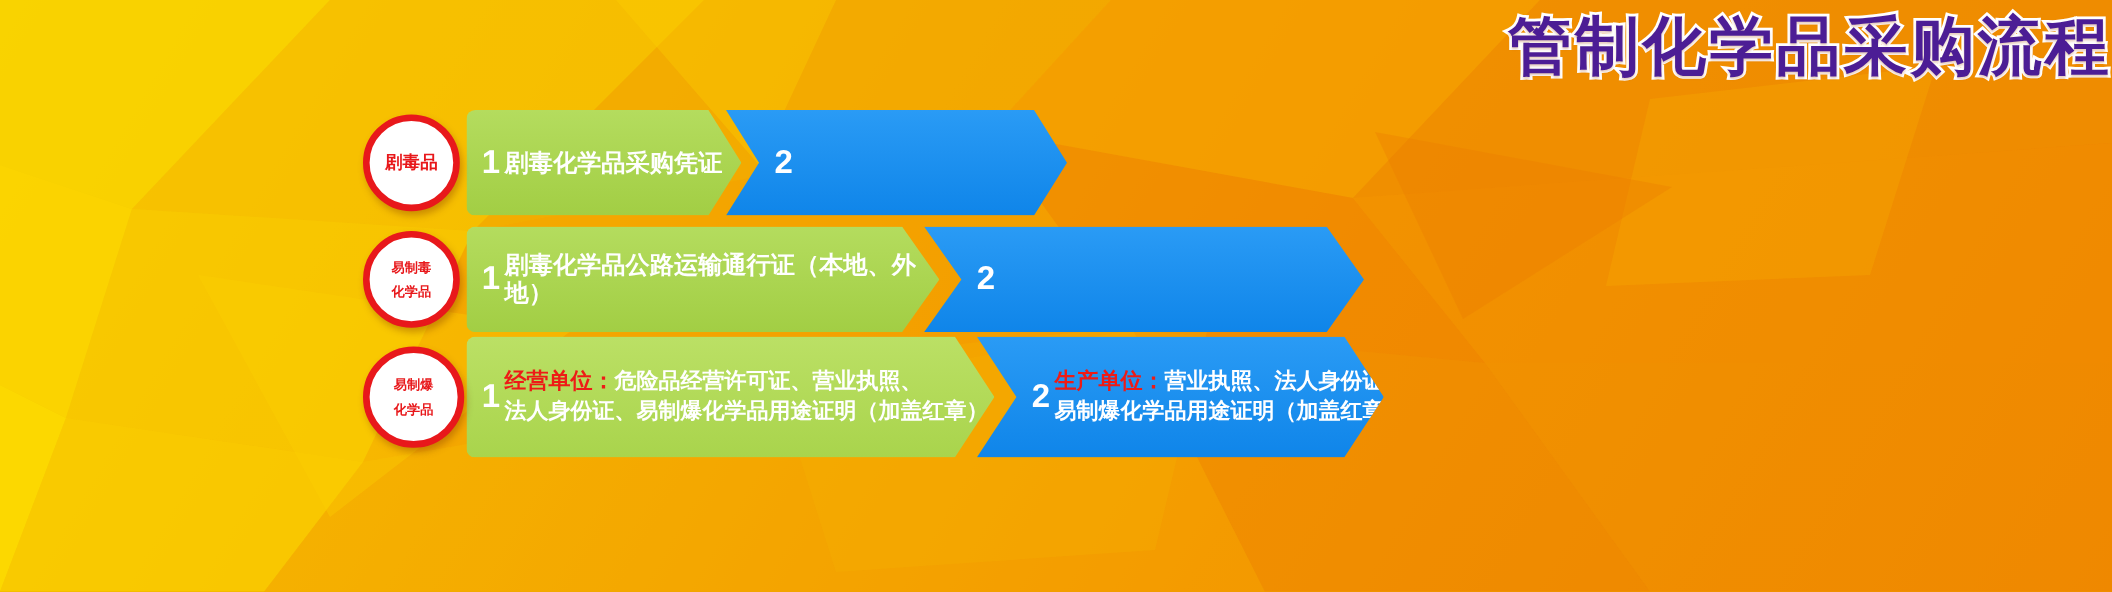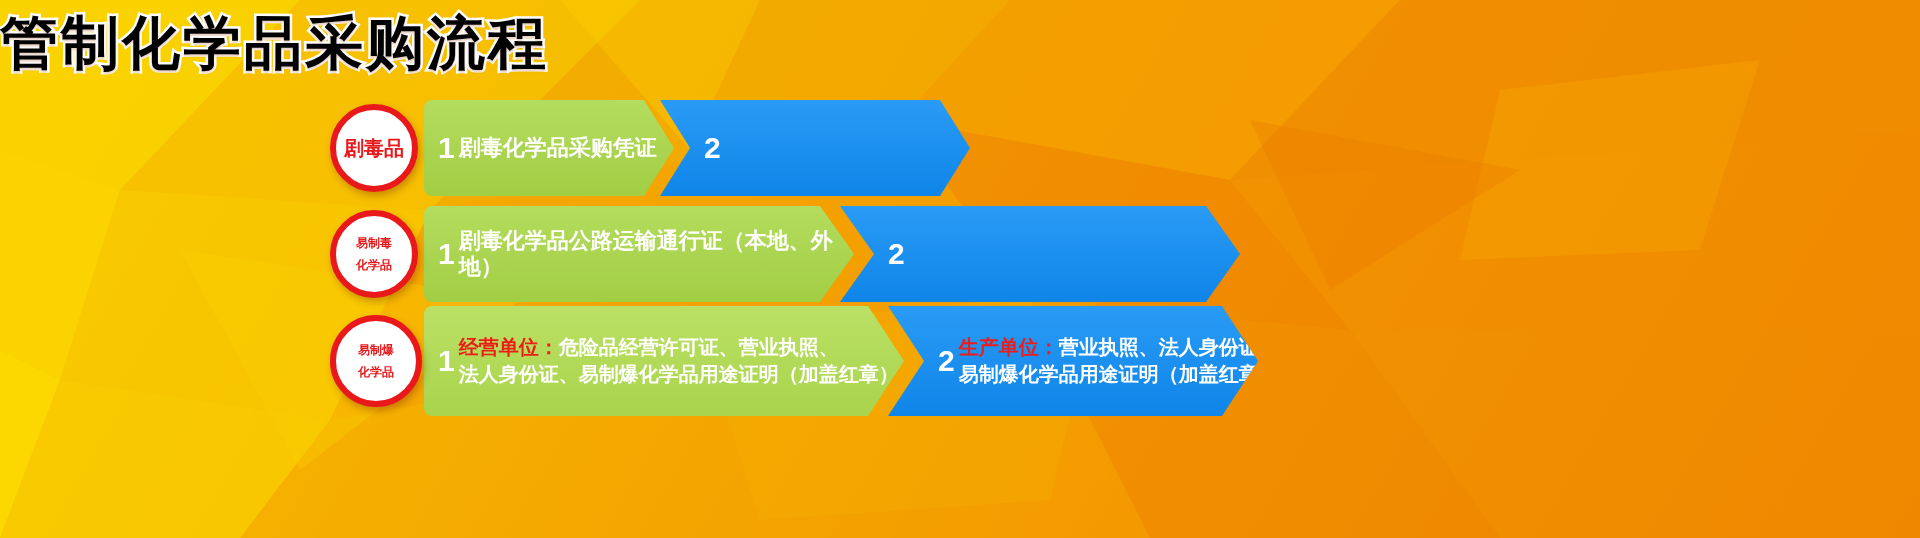--- a/index.html
+++ b/index.html
@@ -12,23 +12,23 @@
 
   
   #bg{position:absolute;inset:0;
       background:
         linear-gradient(120deg,#f7d400 0%,#f7c200 18%,#f5ab00 40%,#f49400 62%,#f08a00 80%,#ef8000 100%);
   }
   #bg svg{position:absolute;inset:0;width:100%;height:100%;display:block;}
 
   
   #title{
-    position:absolute;left:0;right:0;top:8px;text-align:left;
+    position:absolute;left:0;right:0;top:8px;text-align:right;
     font-size:58px;font-weight:bold;line-height:70px;
-    color:#000000;letter-spacing:3px;
+    color:#4c1d95;letter-spacing:3px;
     -webkit-text-stroke:5px #ffffff;
     paint-order:stroke fill;
     text-shadow:0 2px 2px rgba(160,60,0,.25);
     white-space:nowrap;
   }
   #title .inner{position:relative;display:inline-block;}
 
   
   .row{position:absolute;left:0;width:1920px;height:96px;}
   #row1{top:100px;}
@@ -40,21 +40,21 @@
     position:absolute;left:330px;top:50%;transform:translateY(-50%);
     width:88px;height:88px;border-radius:50%;
     background:#ffffff;border:6px solid #e8181b;
     box-sizing:border-box;
     display:flex;align-items:center;justify-content:center;
     box-shadow:2px 4px 7px rgba(120,50,0,.35);
     z-index:5;
   }
   #row3 .badge{width:92px;height:92px;}
   .badge .txt{
-    color:#e8181b;font-weight:bold;font-size:20px;line-height:23px;
+    color:#e8181b;font-weight:bold;font-size:16px;line-height:23px;
     text-align:center;white-space:pre-line;letter-spacing:0px;
   }
   .badge.two .txt{font-size:12px;line-height:22px;}
 
   
   .chev{
     position:absolute;top:0;height:100%;
     display:flex;align-items:center;
     box-sizing:border-box;
     color:#ffffff;font-weight:bold;

